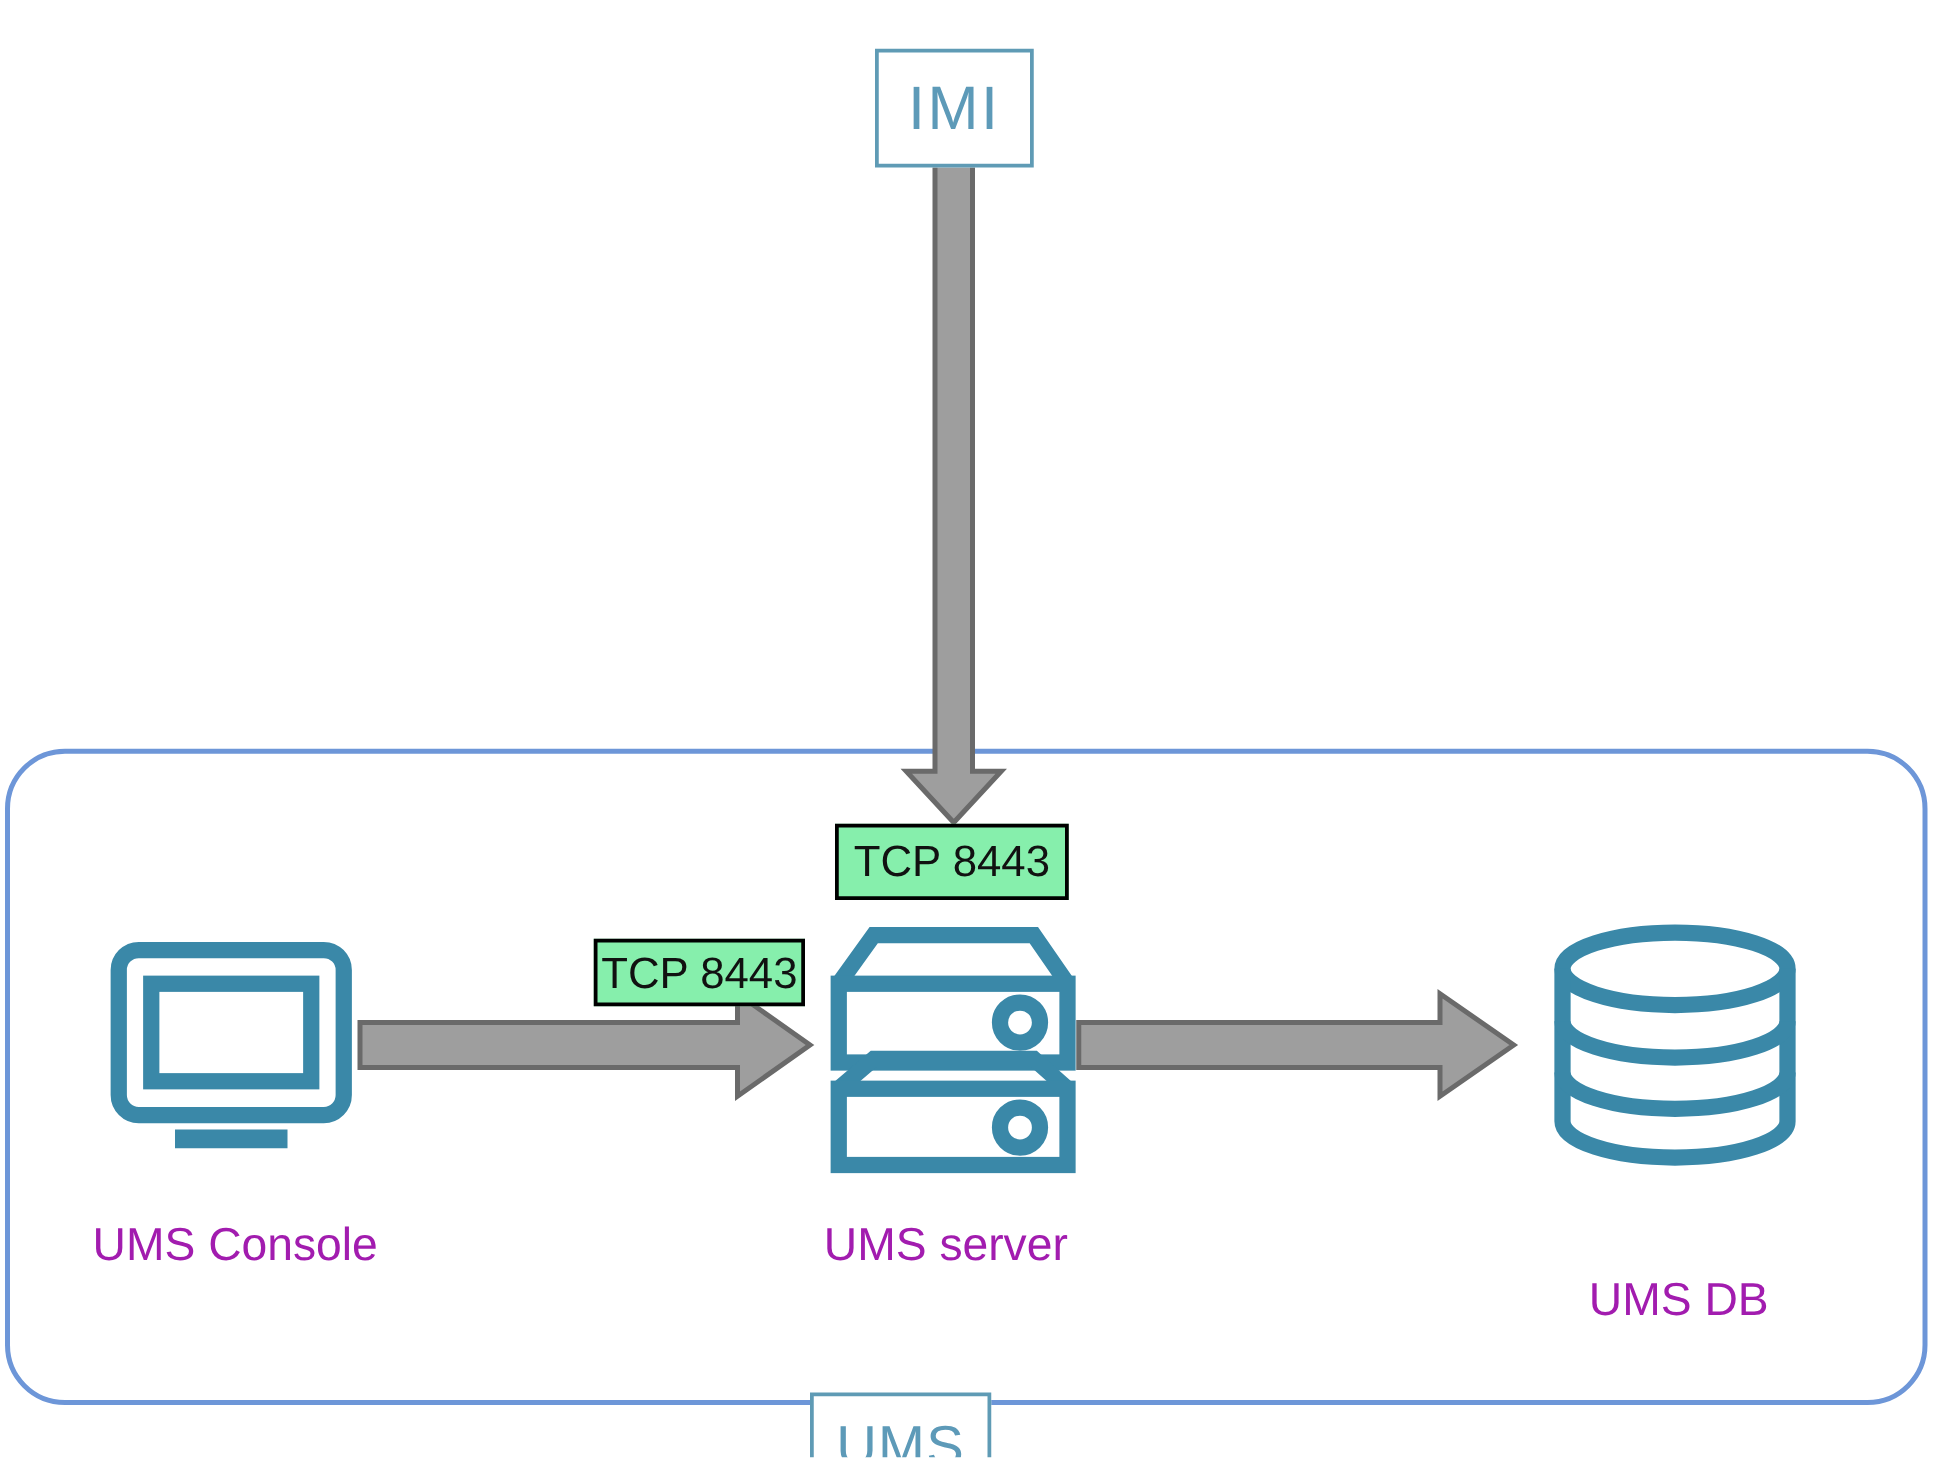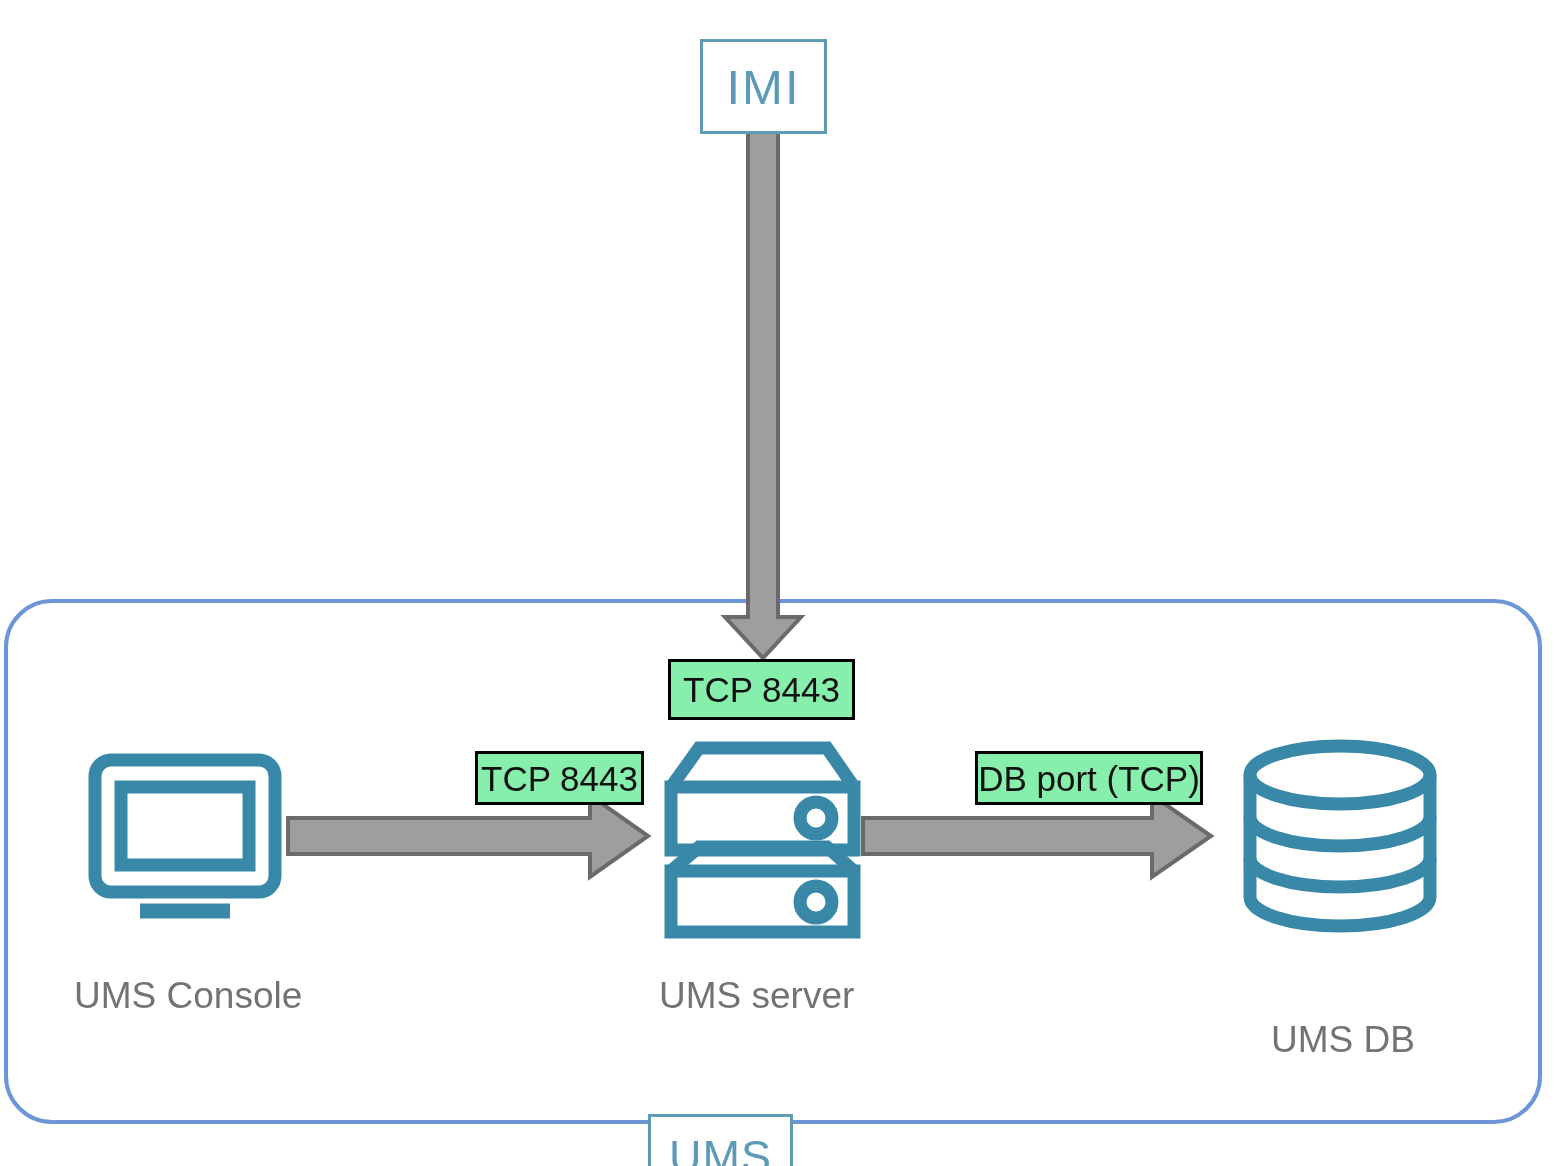--- a/index.html
+++ b/index.html
@@ -21,21 +21,21 @@
     position: absolute;
     left: 0;
     top: 0;
     width: 1562px;
     height: 1166px;
   }
   .node-label {
     position: absolute;
     font-family: "Liberation Sans", sans-serif;
     font-size: 37px;
-    color: #737373;
+    color: #a21caf;
     white-space: nowrap;
     line-height: 1;
   }
   .port-box {
     position: absolute;
     background: #86efac;
     border: 3px solid #000000;
     font-family: "Liberation Sans", sans-serif;
     font-size: 35px;
     color: #111111;
@@ -130,23 +130,20 @@
   </div>
 
   <div class="port-box" style="left:668px; top:659px; width:187px; height:61px;">
     <span>TCP 8443</span>
   </div>
 
   <div class="port-box" style="left:475px; top:751px; width:169px; height:54px;">
     <span>TCP 8443</span>
   </div>
 
-  <div class="port-box" style="left:975px; top:751px; width:228px; height:54px;">
-    <span>DB port (TCP)</span>
-  </div>
 
   <div class="node-label" style="left:74px; top:977px;">UMS Console</div>
 
   <div class="node-label" style="left:659px; top:977px;">UMS server</div>
 
   <div class="node-label" style="left:1271px; top:977px;margin-top:44px;">UMS DB</div>
 
 </div>
 
 </body></html>

